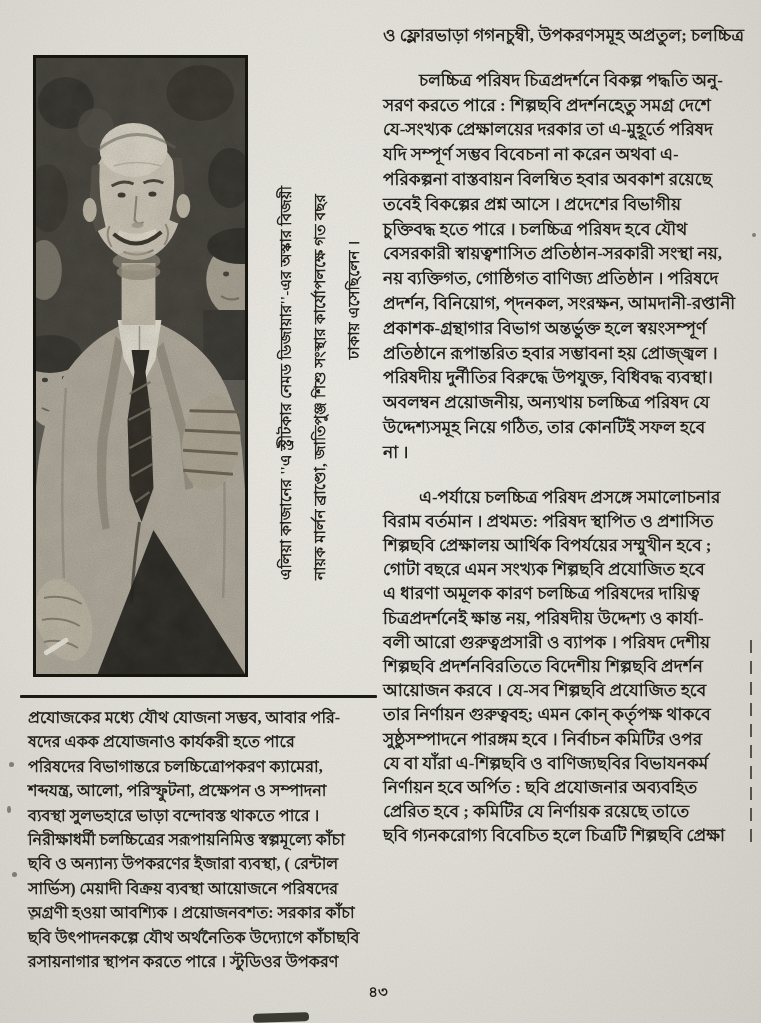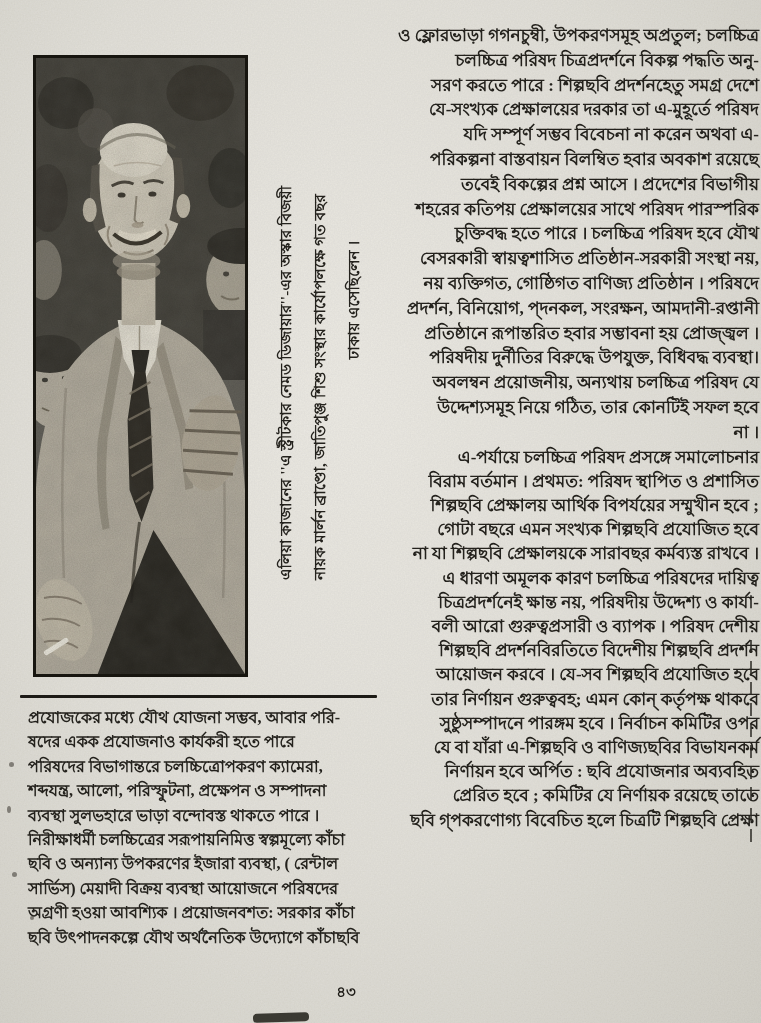--- a/index.html
+++ b/index.html
@@ -23,30 +23,30 @@
   .caption {
     position:absolute; left:40px; top:249px; width:560px; height:102px;
     transform:rotate(-90deg);
     font-size:15px; line-height:34px; font-weight:bold; white-space:nowrap;
     letter-spacing:.2px;
   }
   .caption .line:nth-child(3) { text-align:center; }
 
   
   .rcol { position:absolute; left:383px; top:24px; width:376px; font-size:17px; font-weight:bold; }
-  .rcol .para { line-height:24.8px;text-align:right; }
-  .rcol .para + .para { }
+  .rcol .para { line-height:24.8px; }
+  .rcol .para + .para { margin-top:20px; }
   .rcol .para.last { line-height:24.2px; }
   .para.indent .line:first-child { text-indent:36px; }
   .line { white-space:nowrap; }
 
   .divider { position:absolute; left:20px; top:695px; width:357px; height:3px; background:#1c1a15; border-radius:1px; }
   .lcol { position:absolute; left:28px; top:706px; width:364px; font-size:16px; font-weight:bold; line-height:24.4px; }
 
-  .pageno { position:absolute; left:324px; top:980px; width:44px; text-align:center; font-size:15px; font-weight:bold; color:#1c1a15; }
+  .pageno { position:absolute; left:356px; top:980px; width:44px; text-align:center; font-size:15px; font-weight:bold; color:#1c1a15; }
 
   
   .dash-rule { position:absolute; left:750px; top:640px; width:2px; height:205px;
     background:repeating-linear-gradient(to bottom,#2a2822 0 13px, transparent 13px 21px); opacity:.75; }
   .smudge { position:absolute; left:253px; top:1013px; width:56px; height:9px; background:#201e18; border-radius:4px; transform:rotate(-2deg); opacity:.85; }
   .speck { position:absolute; width:5px; height:5px; border-radius:50%; background:#3a372f; opacity:.55; }
   .speck.s1 { left:9px;  top:762px; }
   .speck.s2 { left:7px;  top:806px; width:4px; height:7px; }
   .speck.s3 { left:12px; top:872px; }
   .speck.s4 { left:30px; top:916px; width:4px; height:4px; }
@@ -174,65 +174,65 @@
     <div class="para">
         <div class="line">ও ফ্লোরভাড়া গগনচুম্বী, উপকরণসমূহ অপ্রতুল; চলচ্চিত্র</div>
       </div>
     <div class="para indent">
         <div class="line">চলচ্চিত্র পরিষদ চিত্রপ্রদর্শনে বিকল্প পদ্ধতি অনু-</div>
         <div class="line">সরণ করতে পারে :  শিল্পছবি প্রদর্শনহেতু সমগ্র দেশে</div>
         <div class="line">যে-সংখ্যক প্রেক্ষালয়ের দরকার তা এ-মুহূর্তে পরিষদ</div>
         <div class="line">যদি সম্পূর্ণ সম্ভব বিবেচনা না করেন অথবা এ-</div>
         <div class="line">পরিকল্পনা বাস্তবায়ন বিলম্বিত হবার অবকাশ রয়েছে</div>
         <div class="line">তবেই বিকল্পের প্রশ্ন আসে ।  প্রদেশের বিভাগীয়</div>
-        <div class="line">শহরের কতিপয় প্রেক্ষালয়ের সাথে পরিষদ পারস্পরিক</div>
         <div class="line">চুক্তিবদ্ধ হতে পারে ।  চলচ্চিত্র পরিষদ হবে যৌথ</div>
         <div class="line">বেসরকারী স্বায়ত্বশাসিত প্রতিষ্ঠান-সরকারী সংস্থা নয়,</div>
         <div class="line">নয় ব্যক্তিগত, গোষ্ঠিগত বাণিজ্য প্রতিষ্ঠান ।  পরিষদে</div>
         <div class="line">প্রদর্শন, বিনিয়োগ, প্দনকল, সংরক্ষন, আমদানী-রপ্তানী</div>
+        <div class="line">প্রকাশক-গ্রন্থাগার বিভাগ অন্তর্ভুক্ত হলে স্বয়ংসম্পূর্ণ</div>
         <div class="line">প্রতিষ্ঠানে রূপান্তরিত হবার সম্ভাবনা হয় প্রোজ্জ্বল ।</div>
         <div class="line">পরিষদীয় দুর্নীতির বিরুদ্ধে উপযুক্ত, বিধিবদ্ধ ব্যবস্থা।</div>
         <div class="line">অবলম্বন প্রয়োজনীয়, অন্যথায় চলচ্চিত্র পরিষদ যে</div>
         <div class="line">উদ্দেশ্যসমূহ নিয়ে গঠিত, তার কোনটিই সফল হবে</div>
         <div class="line">না ।</div>
       </div>
     <div class="para indent last">
         <div class="line">এ-পর্যায়ে চলচ্চিত্র পরিষদ প্রসঙ্গে সমালোচনার</div>
         <div class="line">বিরাম বর্তমান । প্রথমত: পরিষদ স্থাপিত ও প্রশাসিত</div>
         <div class="line">শিল্পছবি প্রেক্ষালয় আর্থিক বিপর্যয়ের সম্মুখীন হবে ;</div>
         <div class="line">গোটা বছরে এমন সংখ্যক শিল্পছবি প্রযোজিত হবে</div>
-        <div class="line">না যা শিল্পছবি প্রেক্ষালয়কে সারাবছর কর্মব্যস্ত রাখবে ।</div>
         <div class="line">এ ধারণা অমূলক কারণ চলচ্চিত্র পরিষদের দায়িত্ব</div>
         <div class="line">চিত্রপ্রদর্শনেই ক্ষান্ত নয়, পরিষদীয় উদ্দেশ্য ও কার্যা-</div>
         <div class="line">বলী আরো গুরুত্বপ্রসারী ও ব্যাপক ।  পরিষদ দেশীয়</div>
         <div class="line">শিল্পছবি প্রদর্শনবিরতিতে বিদেশীয় শিল্পছবি প্রদর্শন</div>
         <div class="line">আয়োজন করবে ।  যে-সব শিল্পছবি প্রযোজিত হবে</div>
         <div class="line">তার নির্ণায়ন গুরুত্ববহ; এমন কোন্ কর্তৃপক্ষ থাকবে</div>
         <div class="line">সুষ্ঠুসম্পাদনে পারঙ্গম হবে ।  নির্বাচন কমিটির ওপর</div>
         <div class="line">যে বা যাঁরা এ-শিল্পছবি ও বাণিজ্যছবির বিভাযনকর্ম</div>
         <div class="line">নির্ণায়ন হবে অর্পিত :  ছবি প্রযোজনার অব্যবহিত</div>
         <div class="line">প্রেরিত হবে ;  কমিটির যে নির্ণায়ক রয়েছে তাতে</div>
-        <div class="line">ছবি গ্পকরণোগ্য বিবেচিত হলে চিত্রটি শিল্পছবি প্রেক্ষা</div>
+        <div class="line">ছবি গ্যনকরোগ্য বিবেচিত হলে চিত্রটি শিল্পছবি প্রেক্ষা</div>
       </div>
   </div>
 
   <div class="divider"></div>
 
   <div class="lcol">
     <div class="para">
         <div class="line">প্রযোজকের মধ্যে যৌথ যোজনা সম্ভব, আবার পরি-</div>
         <div class="line">ষদের একক প্রযোজনাও কার্যকরী হতে পারে</div>
         <div class="line">পরিষদের বিভাগান্তরে চলচ্চিত্রোপকরণ ক্যামেরা,</div>
         <div class="line">শব্দযন্ত্র, আলো, পরিস্ফুটনা, প্রক্ষেপন ও সম্পাদনা</div>
         <div class="line">ব্যবস্থা সুলভহারে ভাড়া বন্দোবস্ত থাকতে পারে ।</div>
         <div class="line">নিরীক্ষাধর্মী চলচ্চিত্রের সরূপায়নিমিত্ত স্বল্পমূল্যে কাঁচা</div>
         <div class="line">ছবি ও অন্যান্য উপকরণের ইজারা ব্যবস্থা, ( রেন্টাল</div>
         <div class="line">সার্ভিস) মেয়াদী বিক্রয় ব্যবস্থা আয়োজনে পরিষদের</div>
         <div class="line">অগ্রণী হওয়া আবশ্যিক । প্রয়োজনবশত: সরকার কাঁচা</div>
         <div class="line">ছবি উৎপাদনকল্পে যৌথ অর্থনৈতিক উদ্যোগে কাঁচাছবি</div>
+        <div class="line">রসায়নাগার স্থাপন করতে পারে । স্টুডিওর উপকরণ</div>
       </div>
   </div>
 
   <div class="pageno">৪৩</div>
 
   <div class="dash-rule"></div>
   <div class="smudge"></div>
   <div class="speck s1"></div>
   <div class="speck s2"></div>
   <div class="speck s3"></div>

